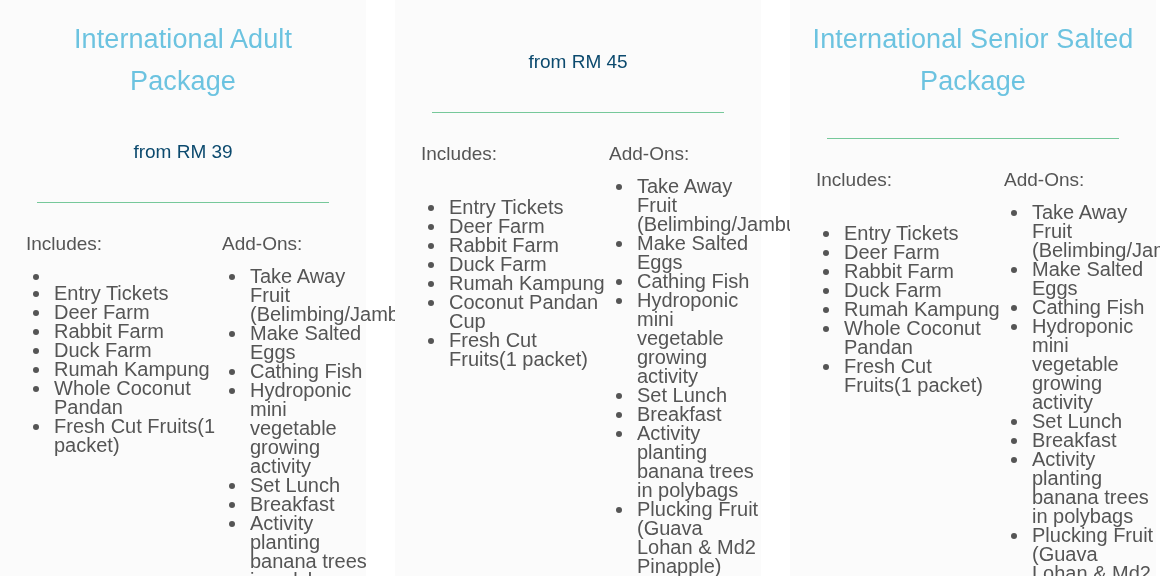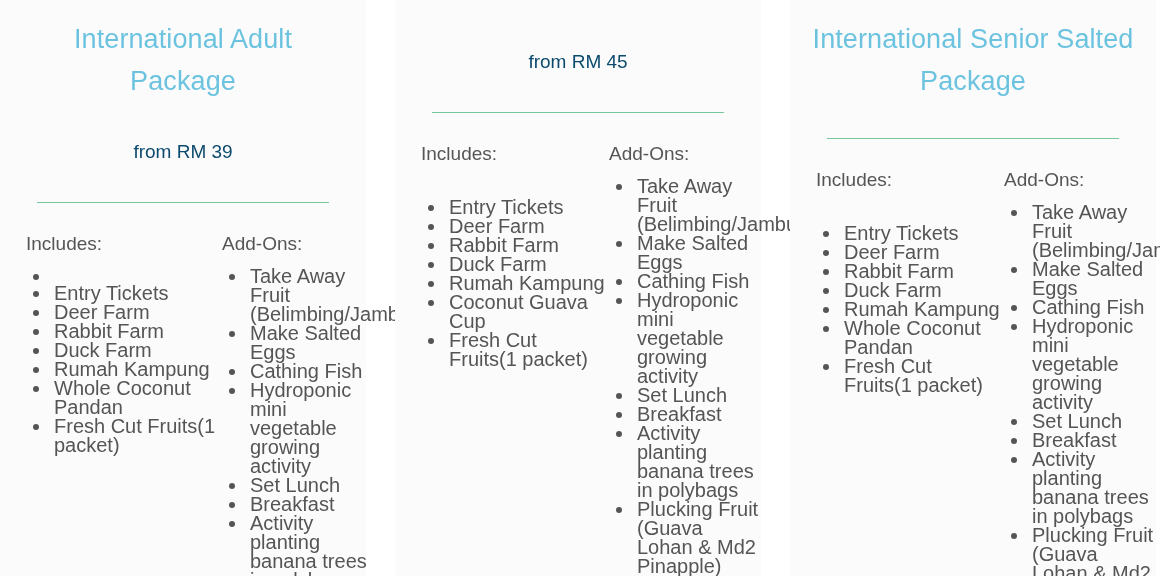--- a/index.html
+++ b/index.html
@@ -153,21 +153,21 @@
     <div class="pkg-divider"></div>
     <div class="columns">
       <div class="col col-includes">
         <div class="col-heading">Includes:</div>
         <ul class="items">
             <li>Entry Tickets</li>
             <li>Deer Farm</li>
             <li>Rabbit Farm</li>
             <li>Duck Farm</li>
             <li>Rumah Kampung</li>
-            <li>Coconut Guava Cup</li>
+            <li>Coconut Pandan Cup</li>
             <li>Fresh Cut Fruits(1 packet)</li>
           </ul>
       </div>
       <div class="col col-addons">
         <div class="col-heading">Add-Ons:</div>
         <ul class="items">
             <li>Take Away Fruit (Belimbing/Jambu)</li>
             <li>Make Salted Eggs</li>
             <li>Cathing Fish</li>
             <li>Hydroponic mini vegetable growing activity</li>

